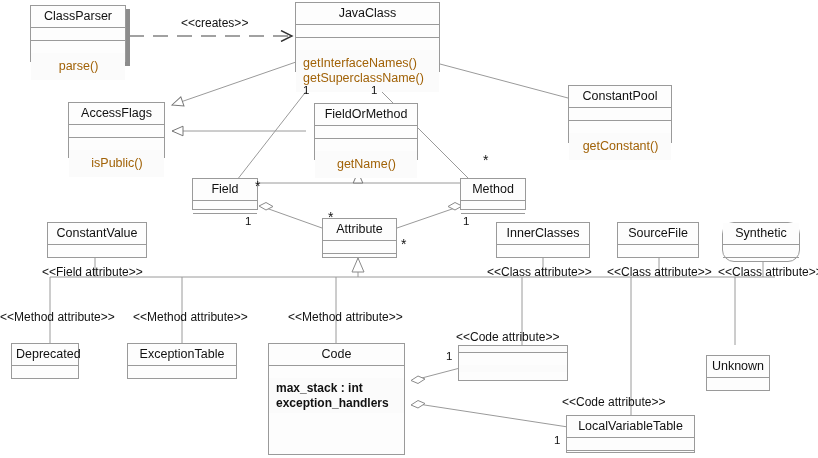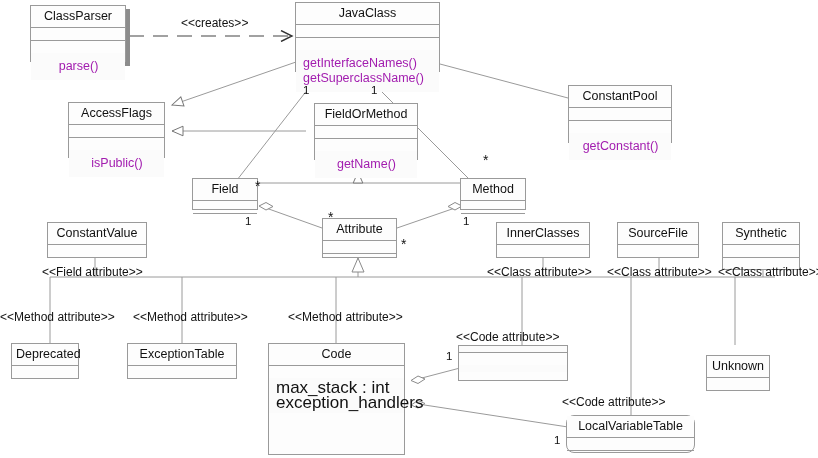--- a/index.html
+++ b/index.html
@@ -44,30 +44,31 @@
   }
   .comp:last-child { border-bottom: none; }
   .comp.name {
     text-align: center;
     font-size: 12.5px;
     color: #111;
     padding: 3px 4px 4px 4px;
     background: #fdfdfd;
   }
   .comp.attrs {
-    font-size: 17px;
+    font-size: 12px;
     color: #111;
     padding: 3px 6px 3px 7px;
     line-height: 14.5px;
     background: #fbfbfb;
+    font-weight: bold;
   }
   .comp.attrs.empty { padding: 0; height: 9px; }
   .comp.ops {
     font-size: 12.5px;
-    color: #a21caf;
+    color: #a16207;
     padding: 6px 6px 6px 7px;
     line-height: 15px;
     background: #fbfbfb;
     text-align: center;
   }
   .comp.ops.left { text-align: left; }
   .comp.ops.empty { padding: 0; height: 11px; }
   .row { white-space: nowrap; }
   .lbl {
     position: absolute;
@@ -229,21 +230,21 @@
     <div class="comp attrs empty" style="height:7px;"></div>
     <div class="comp ops empty" style="height:7px;"></div>
   </div>
 
   <div class="cls" style="left:617px; top:222px; width:82px; height:36px;">
     <div class="comp name">SourceFile</div>
     <div class="comp attrs empty" style="height:7px;"></div>
     <div class="comp ops empty" style="height:7px;"></div>
   </div>
 
-  <div class="cls" style="left:722px; top:222px; width:78px; height:48px;">
+  <div class="cls" style="left:722px; top:222px; width:78px; height:40px;border-radius:12px;">
     <div class="comp name">Synthetic</div>
     <div class="comp attrs empty" style="height:7px;"></div>
     <div class="comp ops empty" style="height:7px;"></div>
   </div>
 
   <div class="cls" style="left:11px; top:343px; width:68px; height:36px;">
     <div class="comp name">Deprecated</div>
     <div class="comp attrs empty" style="height:7px;"></div>
     <div class="comp ops empty" style="height:7px;"></div>
   </div>
@@ -260,21 +261,21 @@
       <div class="row">max_stack : int</div>
       <div class="row">exception_handlers</div>
     </div>
   </div>
 
   <div class="cls" style="left:458px; top:345px; width:110px; height:36px;">
     <div class="comp attrs empty" style="height:7px;"></div>
     <div class="comp ops empty" style="height:7px;"></div>
   </div>
 
-  <div class="cls" style="left:566px; top:415px; width:129px; height:38px;border-radius:8px;">
+  <div class="cls" style="left:566px; top:415px; width:129px; height:38px;">
     <div class="comp name">LocalVariableTable</div>
     <div class="comp attrs empty" style="height:7px;"></div>
     <div class="comp ops empty" style="height:8px;"></div>
   </div>
 
   <div class="cls" style="left:698px; top:355px; width:64px; height:36px;margin-left:8px;">
     <div class="comp name">Unknown</div>
     <div class="comp attrs empty" style="height:7px;"></div>
     <div class="comp ops empty" style="height:7px;"></div>
   </div>

